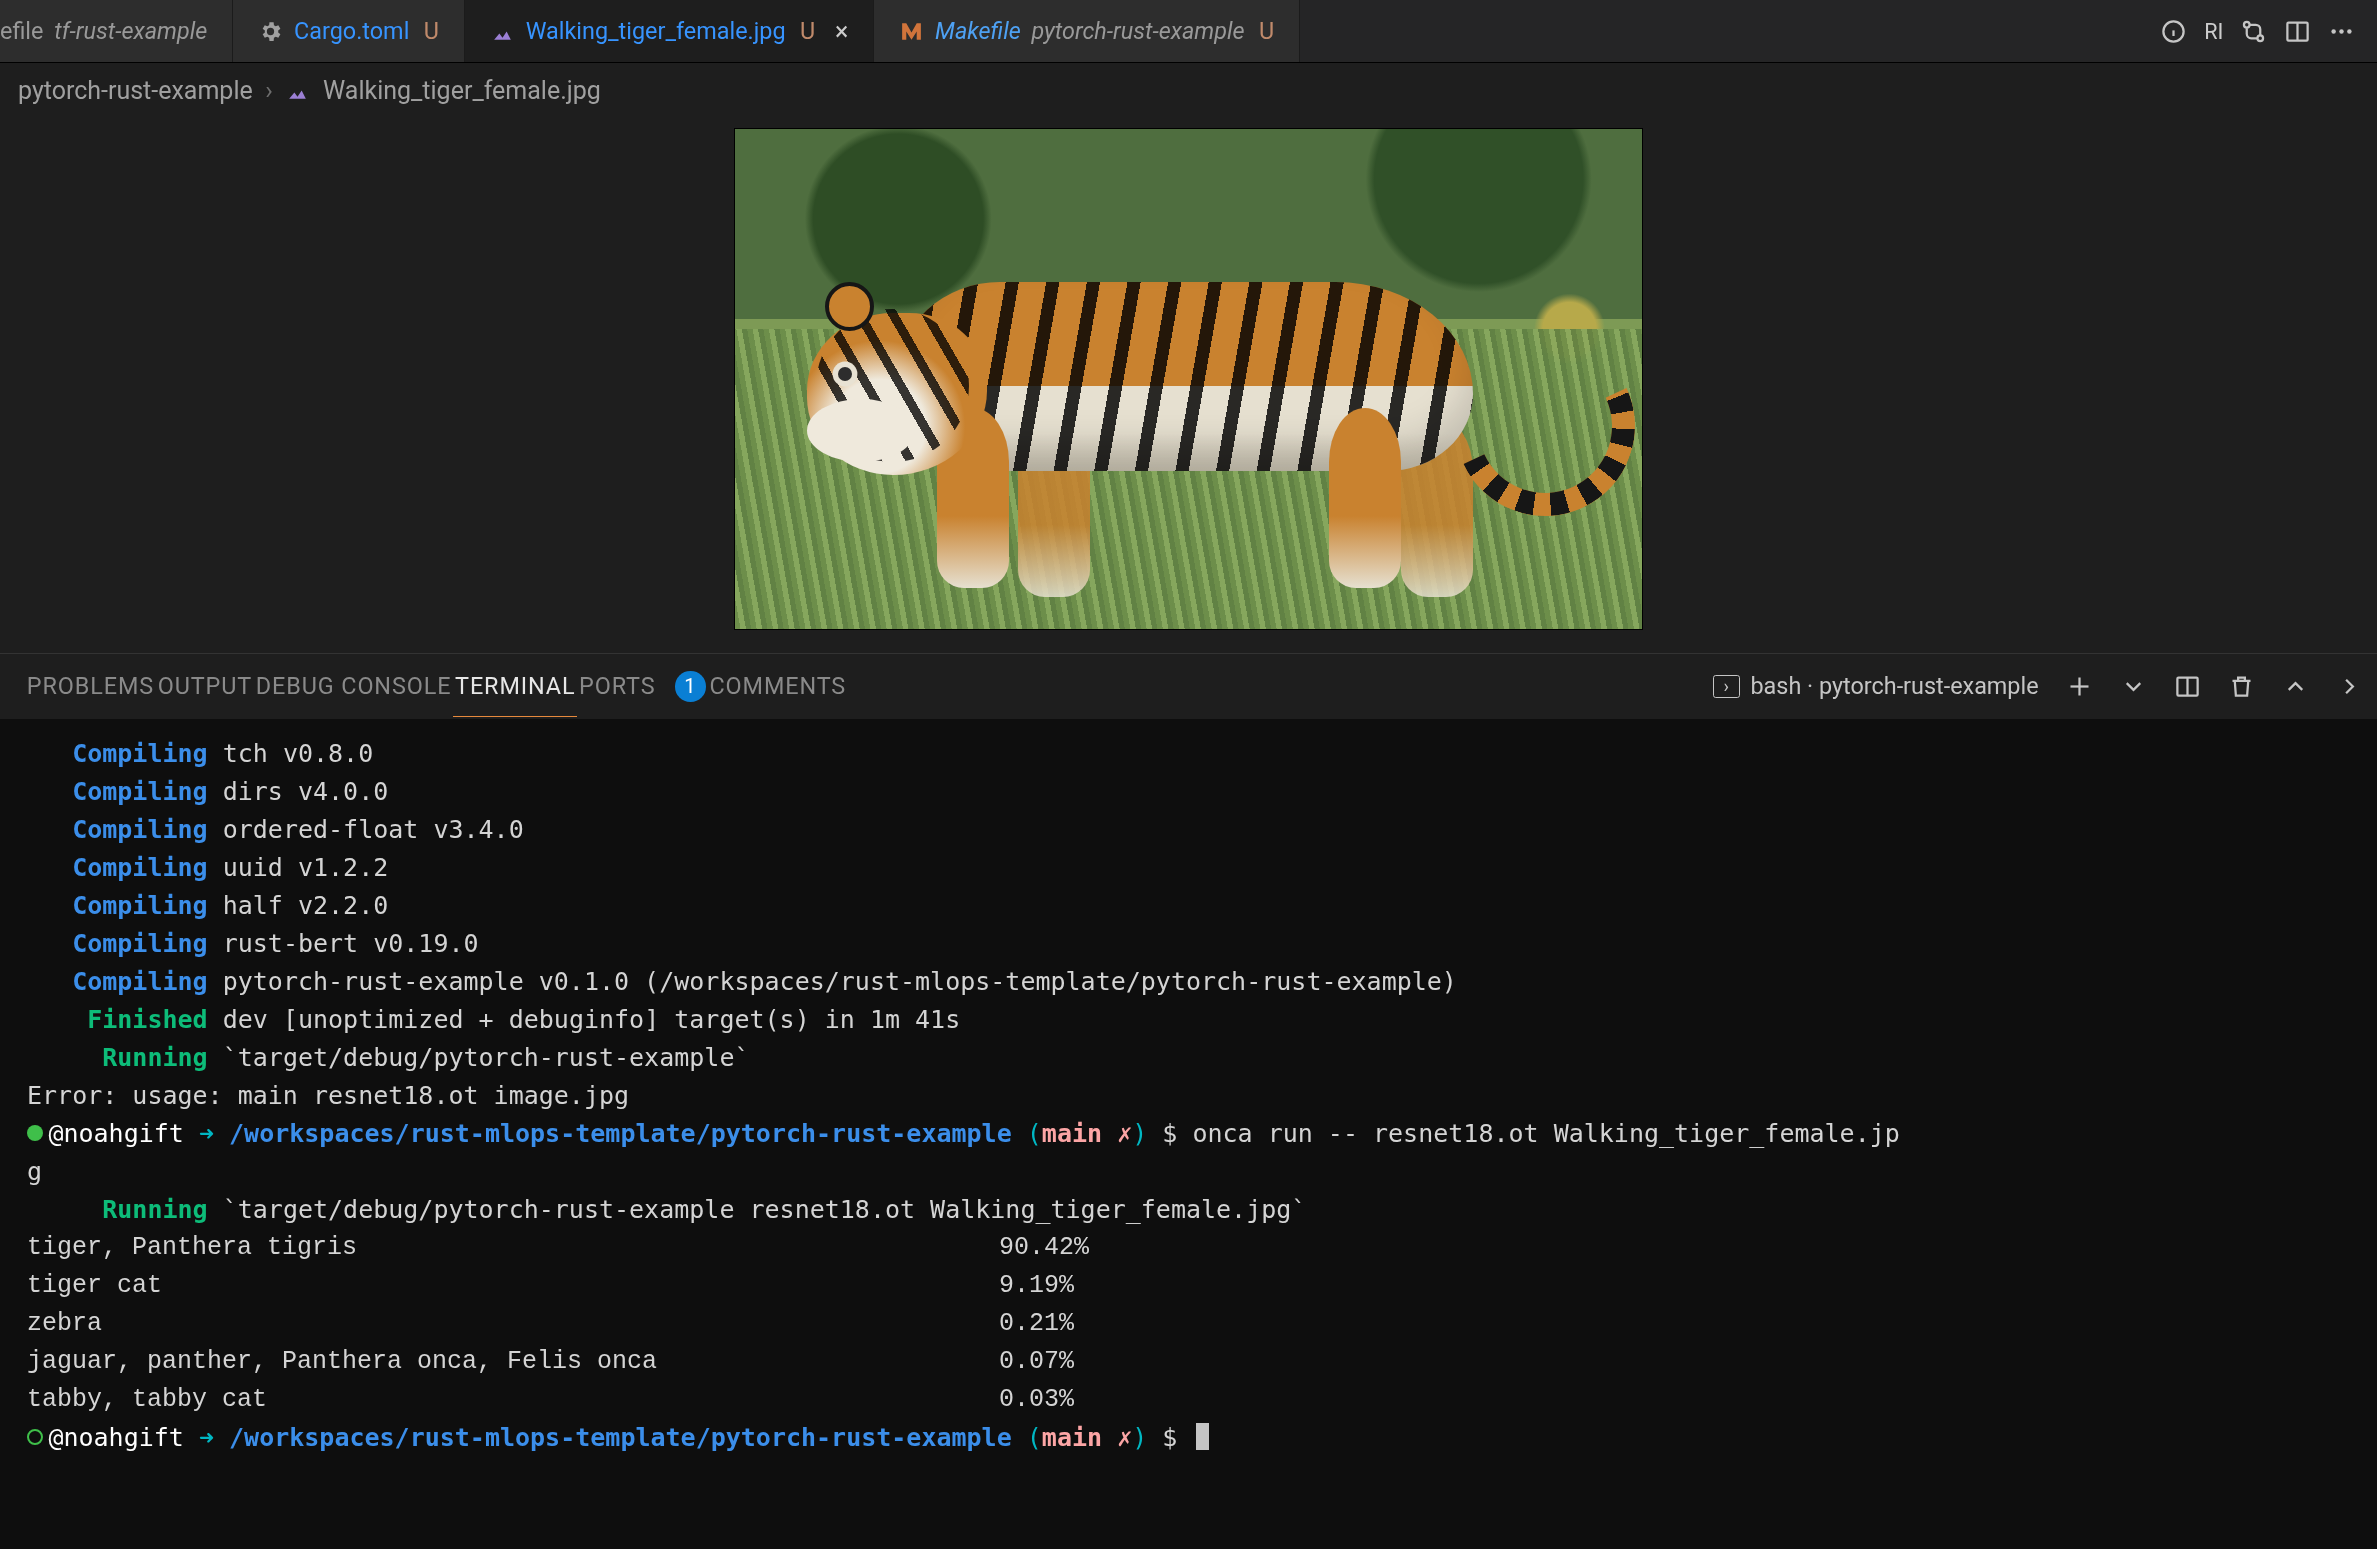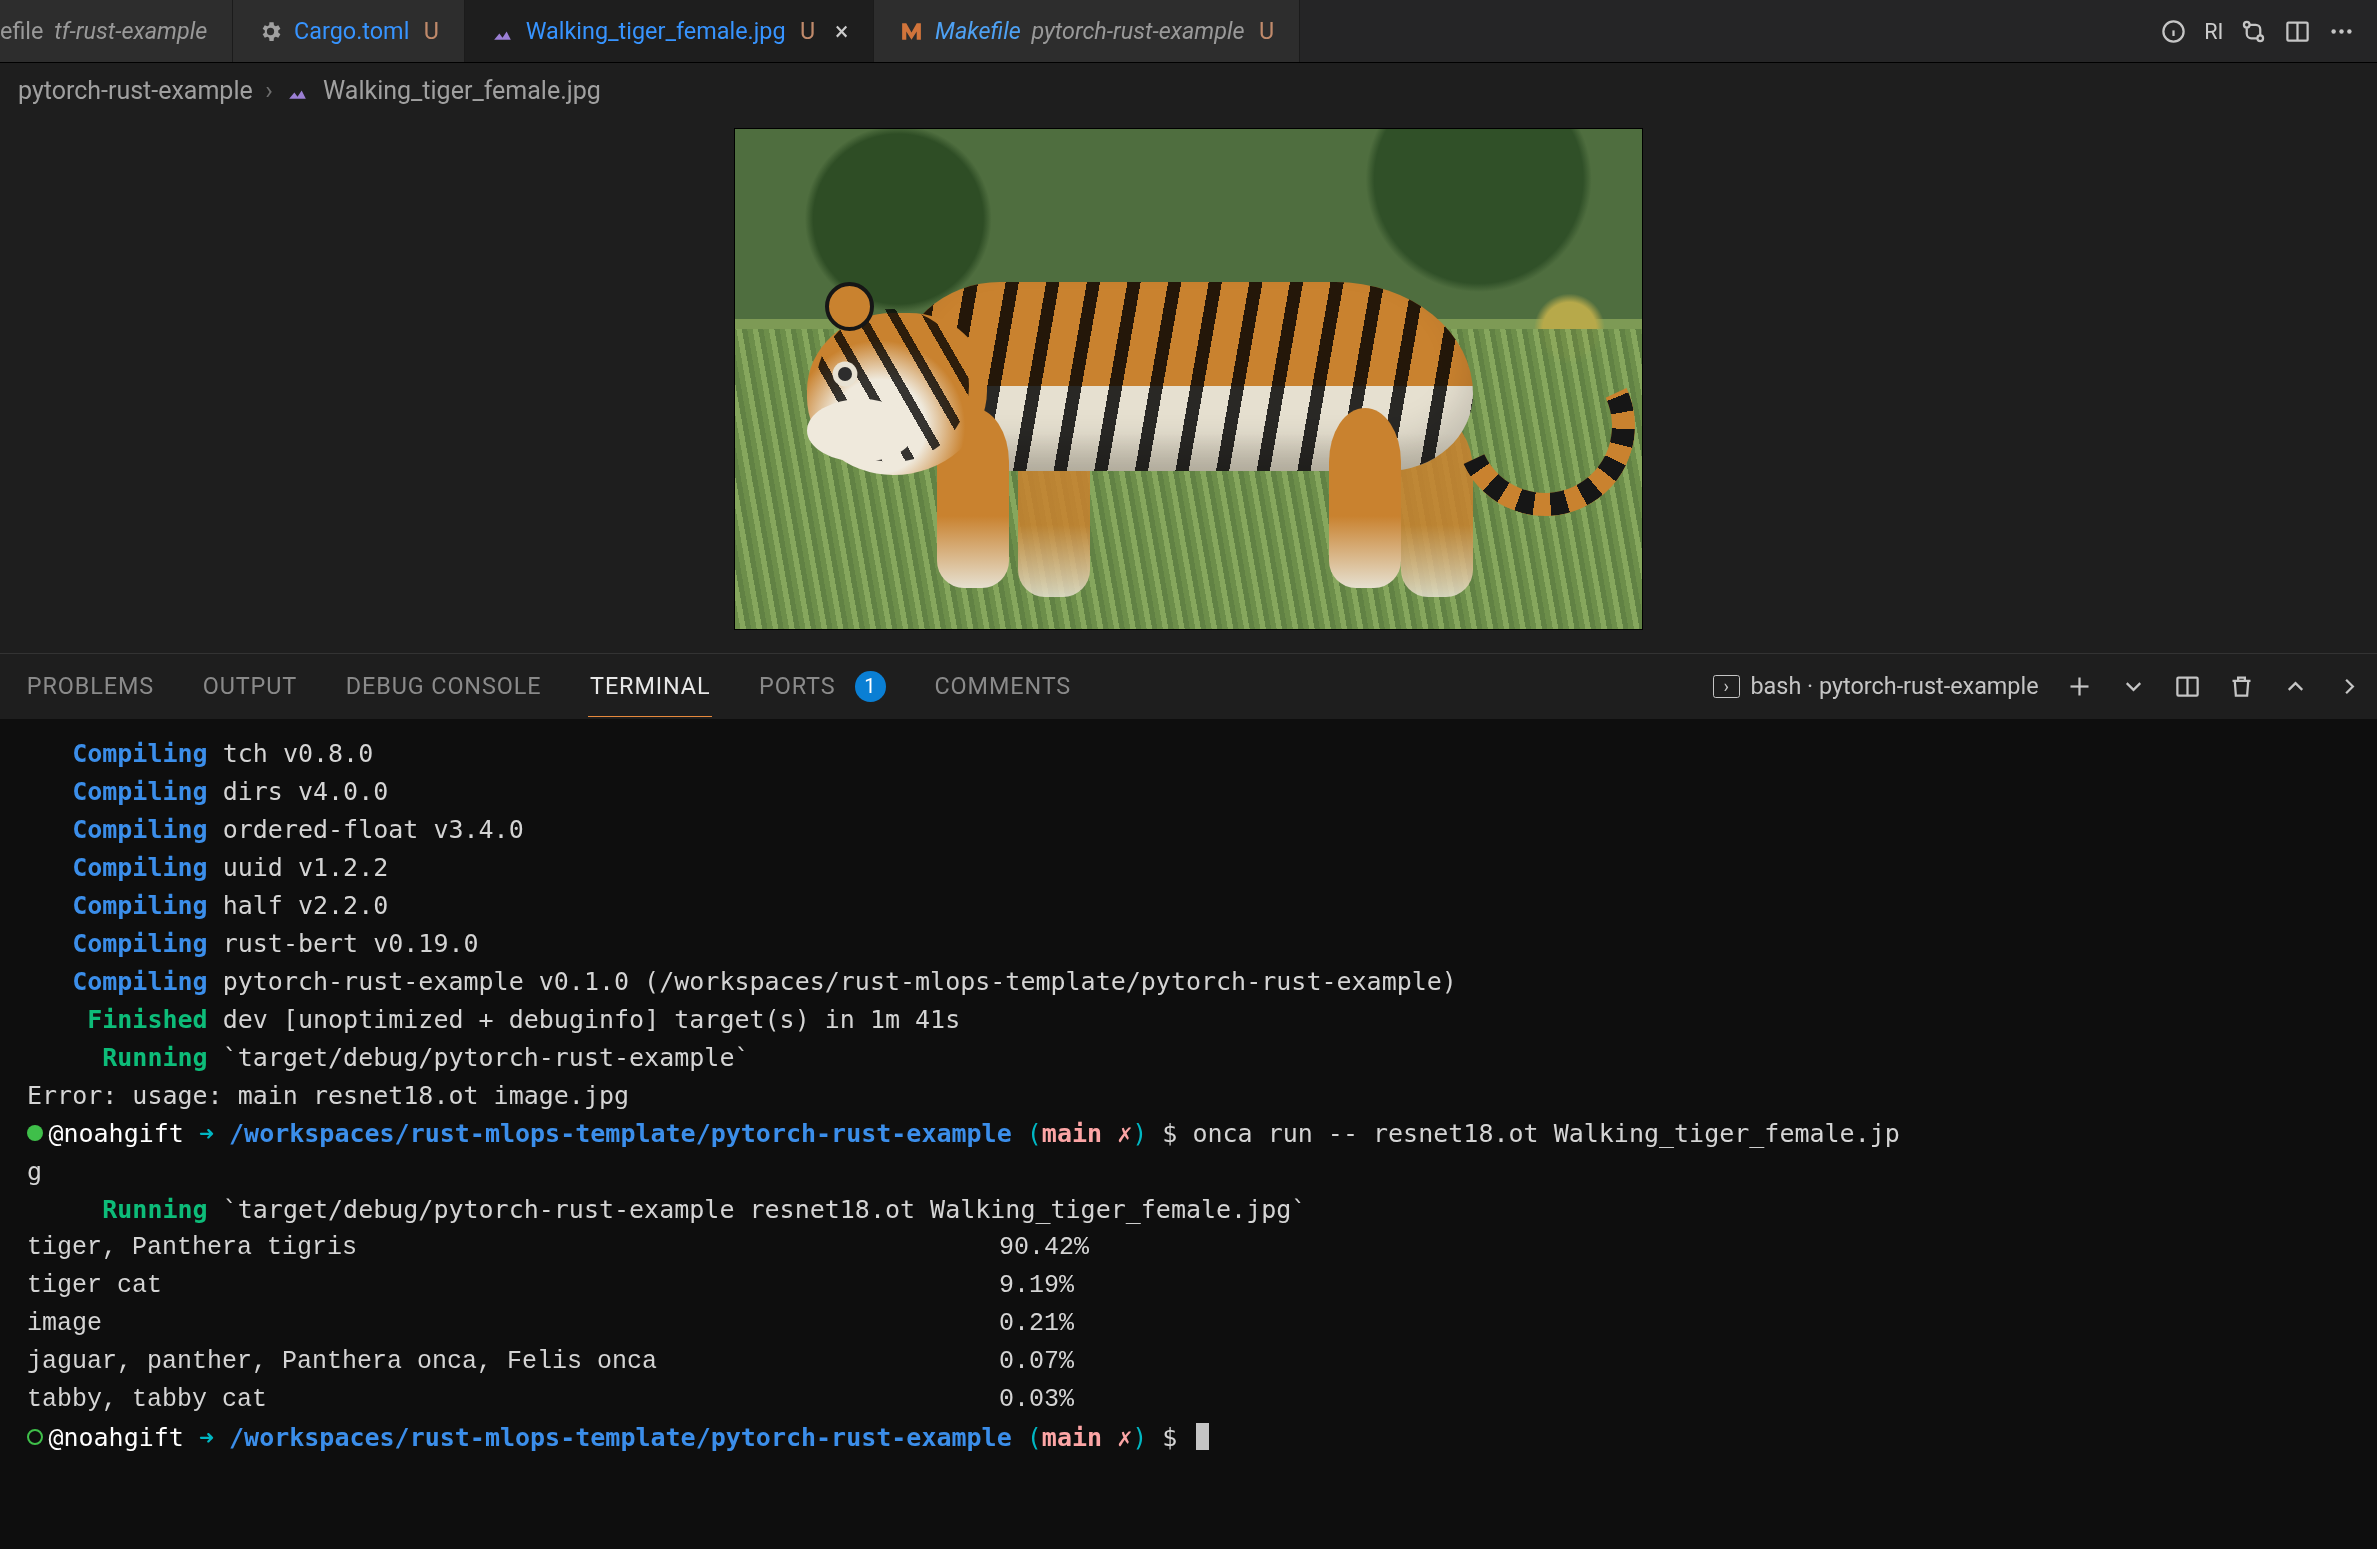--- a/index.html
+++ b/index.html
@@ -89,21 +89,21 @@
   .tiger .tail{position:absolute;left:666px;top:108px;width:180px;height:180px;border:23.4px solid transparent;border-right-color:#c9822f;border-bottom-color:#c9822f;border-radius:50%;transform:rotate(20deg);}
   .tiger .stripes{position:absolute;left:108px;top:54px;width:576px;height:189px;border-radius:108px 144px 90px 99px/99px 117px 81px 90px;
     background:repeating-linear-gradient(100deg,transparent 0 27px,#161616 27px 40px);mix-blend-mode:multiply;opacity:.9;}
   .tiger .hs{position:absolute;left:27px;top:81px;width:153px;height:153px;border-radius:50%;
     background:repeating-linear-gradient(60deg,transparent 0 20px,#161616 20px 29px);mix-blend-mode:multiply;opacity:.85;}
   .tiger .tailstripes{position:absolute;left:666px;top:108px;width:180px;height:180px;border:23.4px solid transparent;border-right-color:#161616;border-bottom-color:#161616;border-radius:50%;transform:rotate(20deg);
     -webkit-mask:repeating-conic-gradient(#000 0 12deg,transparent 12deg 24deg);mask:repeating-conic-gradient(#000 0 12deg,transparent 12deg 24deg);}
 
   
   .panel{flex:1;display:flex;flex-direction:column;border-top:0.9px solid var(--panel-border);background:var(--bg);}
-  .panel-tabs{display:flex;align-items:center;height:65px;padding:0 14.4px 0 25px;gap:45px;border-bottom:0.9px solid #00000000;}
+  .panel-tabs{display:flex;align-items:center;height:65px;padding:0 14.4px 0 25px;border-bottom:0.9px solid #00000000;}
   .ptab{color:#8a8a8a;font-size:23.4px;letter-spacing:0.9px;cursor:pointer;padding:16px 1.8px;}
   .ptab.active{color:#e7e7e7;border-bottom:1.8px solid #e7893c;}
   .badge{display:inline-flex;align-items:center;justify-content:center;min-width:31px;height:31px;border-radius:15.3px;background:#0a7fd4;color:#fff;font-size:20px;margin-left:12.6px;}
   .panel-right{margin-left:auto;display:flex;align-items:center;gap:27px;color:#c5c5c5;}
   .term-select{display:flex;align-items:center;gap:10.8px;color:#c5c5c5;font-size:23.4px;}
   .term-select .box{width:27px;height:23.4px;border:1.8px solid #c5c5c5;display:flex;align-items:center;justify-content:center;border-radius:2.7px;}
   .term-select .gt{font-size:18px;line-height:1;}
   .panel-right .ico{width:27px;height:27px;}
 
   
@@ -305,21 +305,21 @@
 
       <div class="row">
           <span class="lab">tiger, Panthera tigris</span>
           <span class="val">90.42%</span>
         </div>
       <div class="row">
           <span class="lab">tiger cat</span>
           <span class="val">9.19%</span>
         </div>
       <div class="row">
-          <span class="lab">image</span>
+          <span class="lab">zebra</span>
           <span class="val">0.21%</span>
         </div>
       <div class="row">
           <span class="lab">jaguar, panther, Panthera onca, Felis onca</span>
           <span class="val">0.07%</span>
         </div>
       <div class="row">
           <span class="lab">tabby, tabby cat</span>
           <span class="val">0.03%</span>
         </div>

